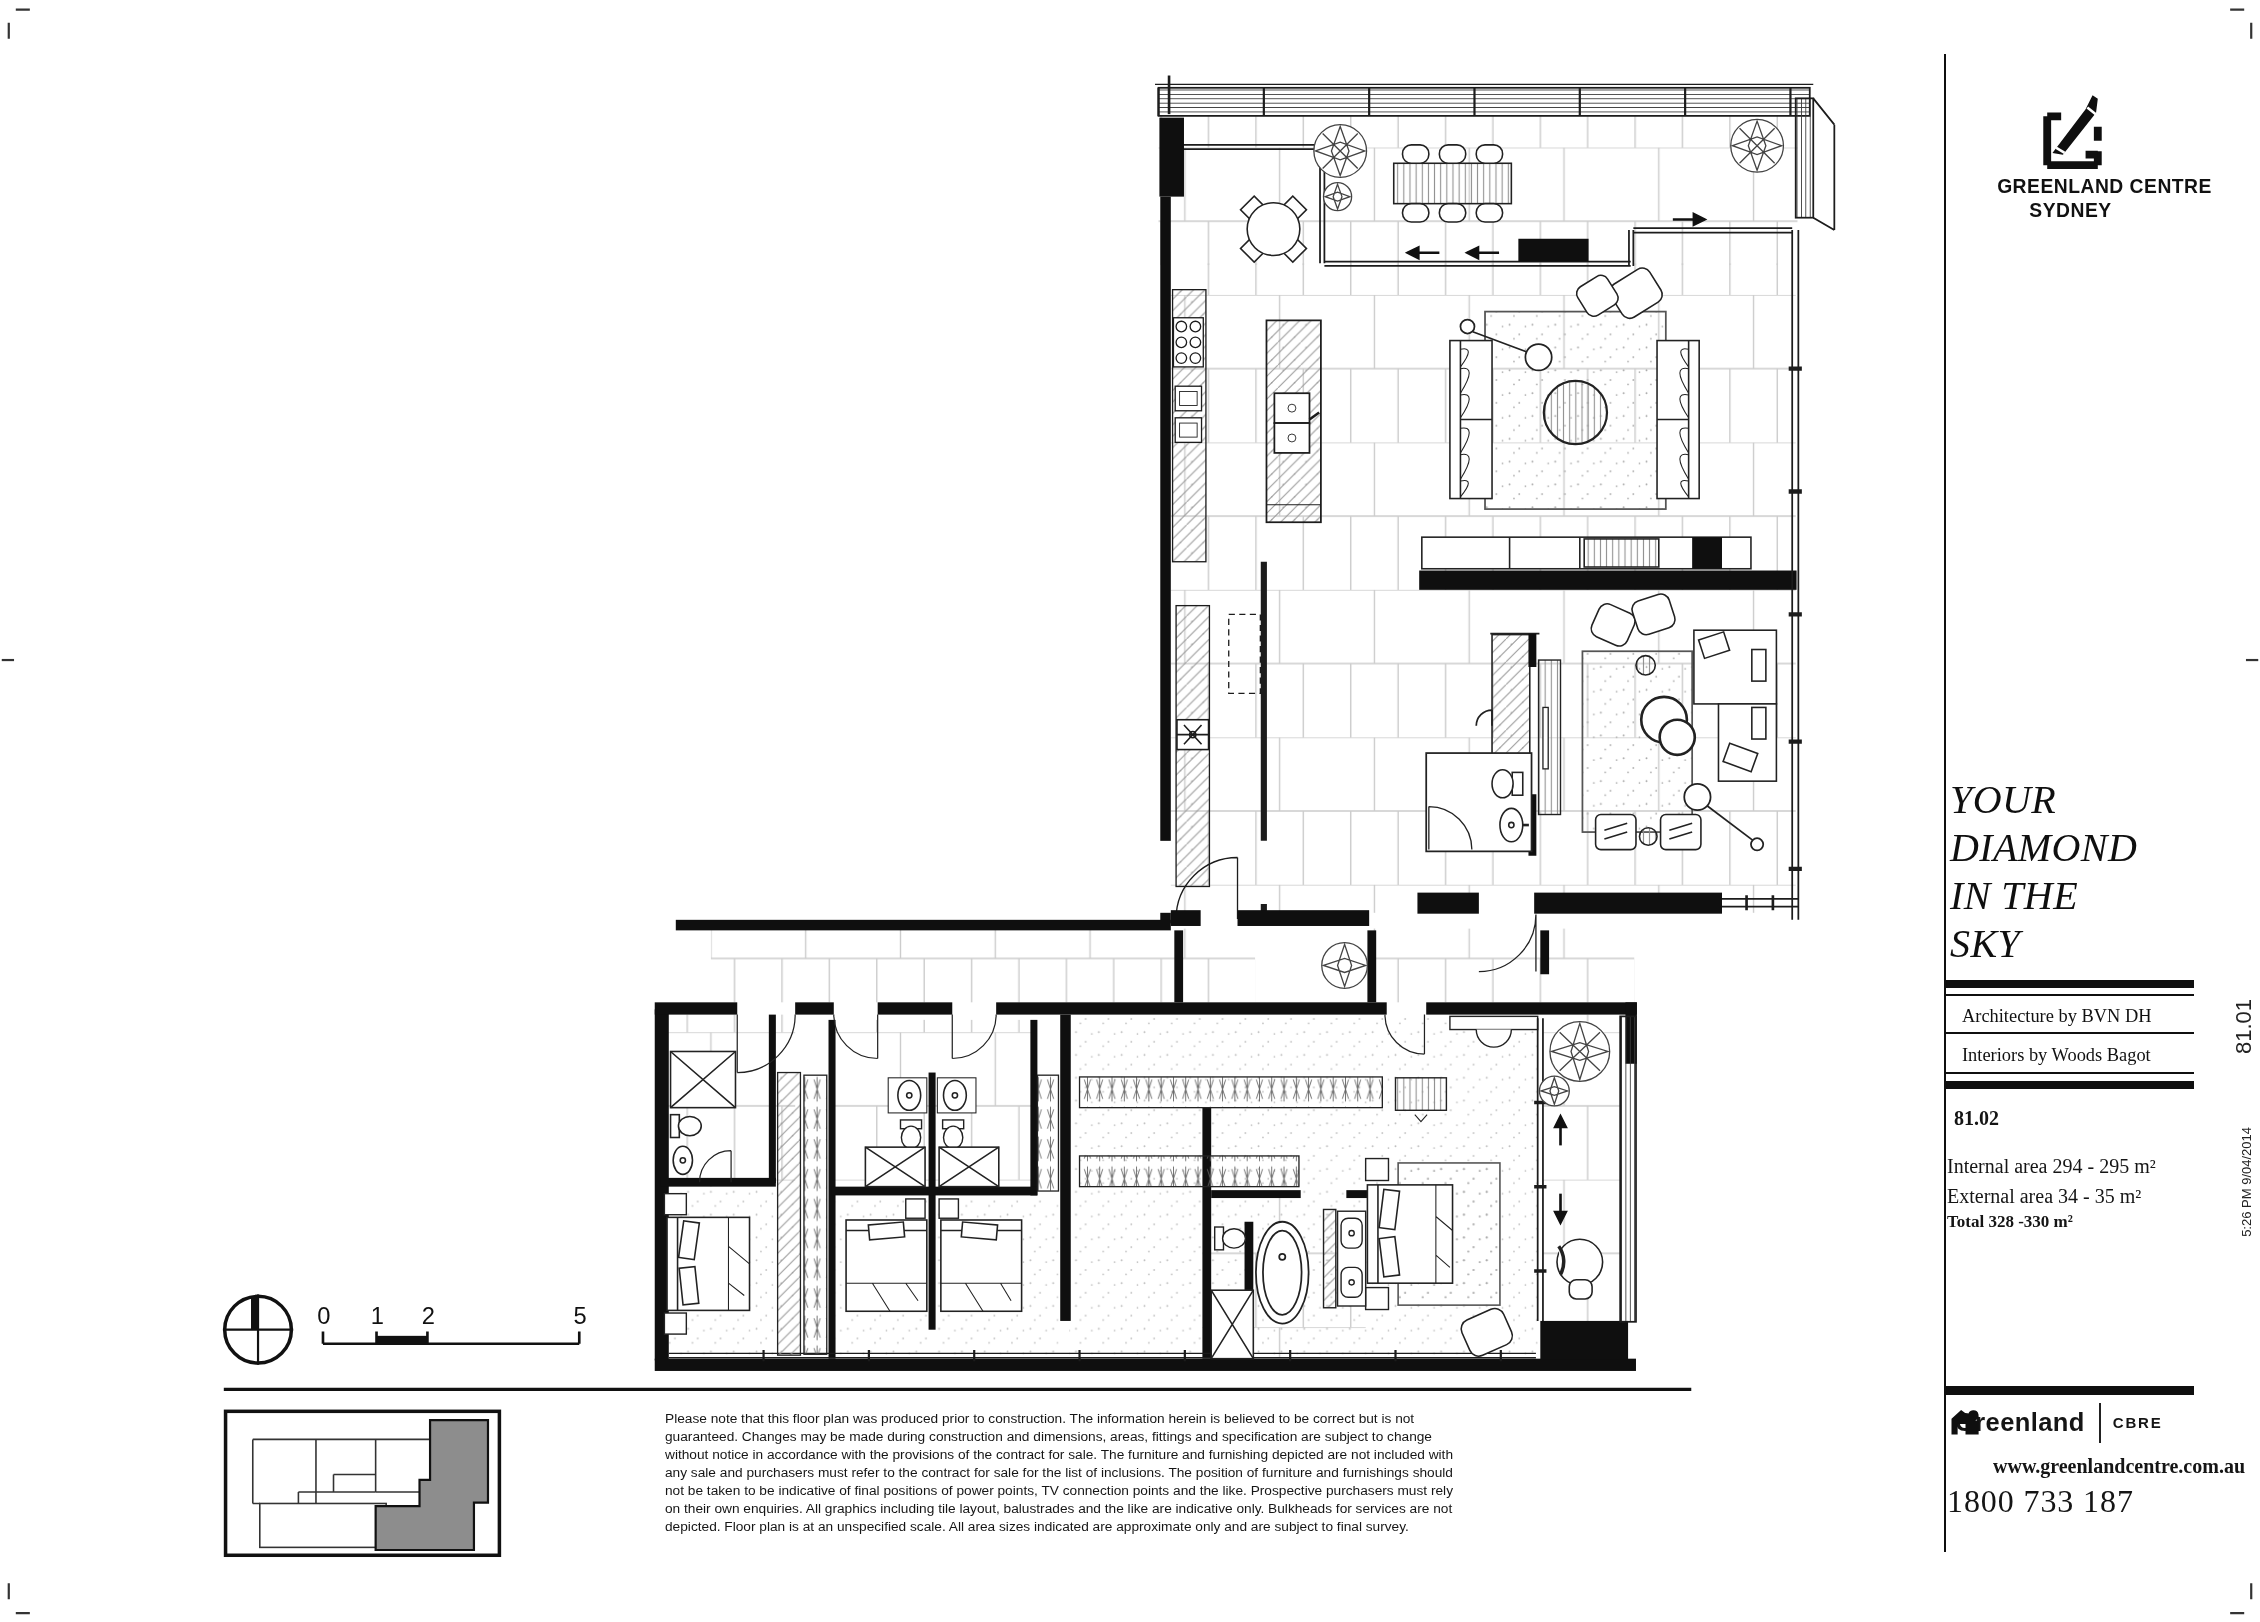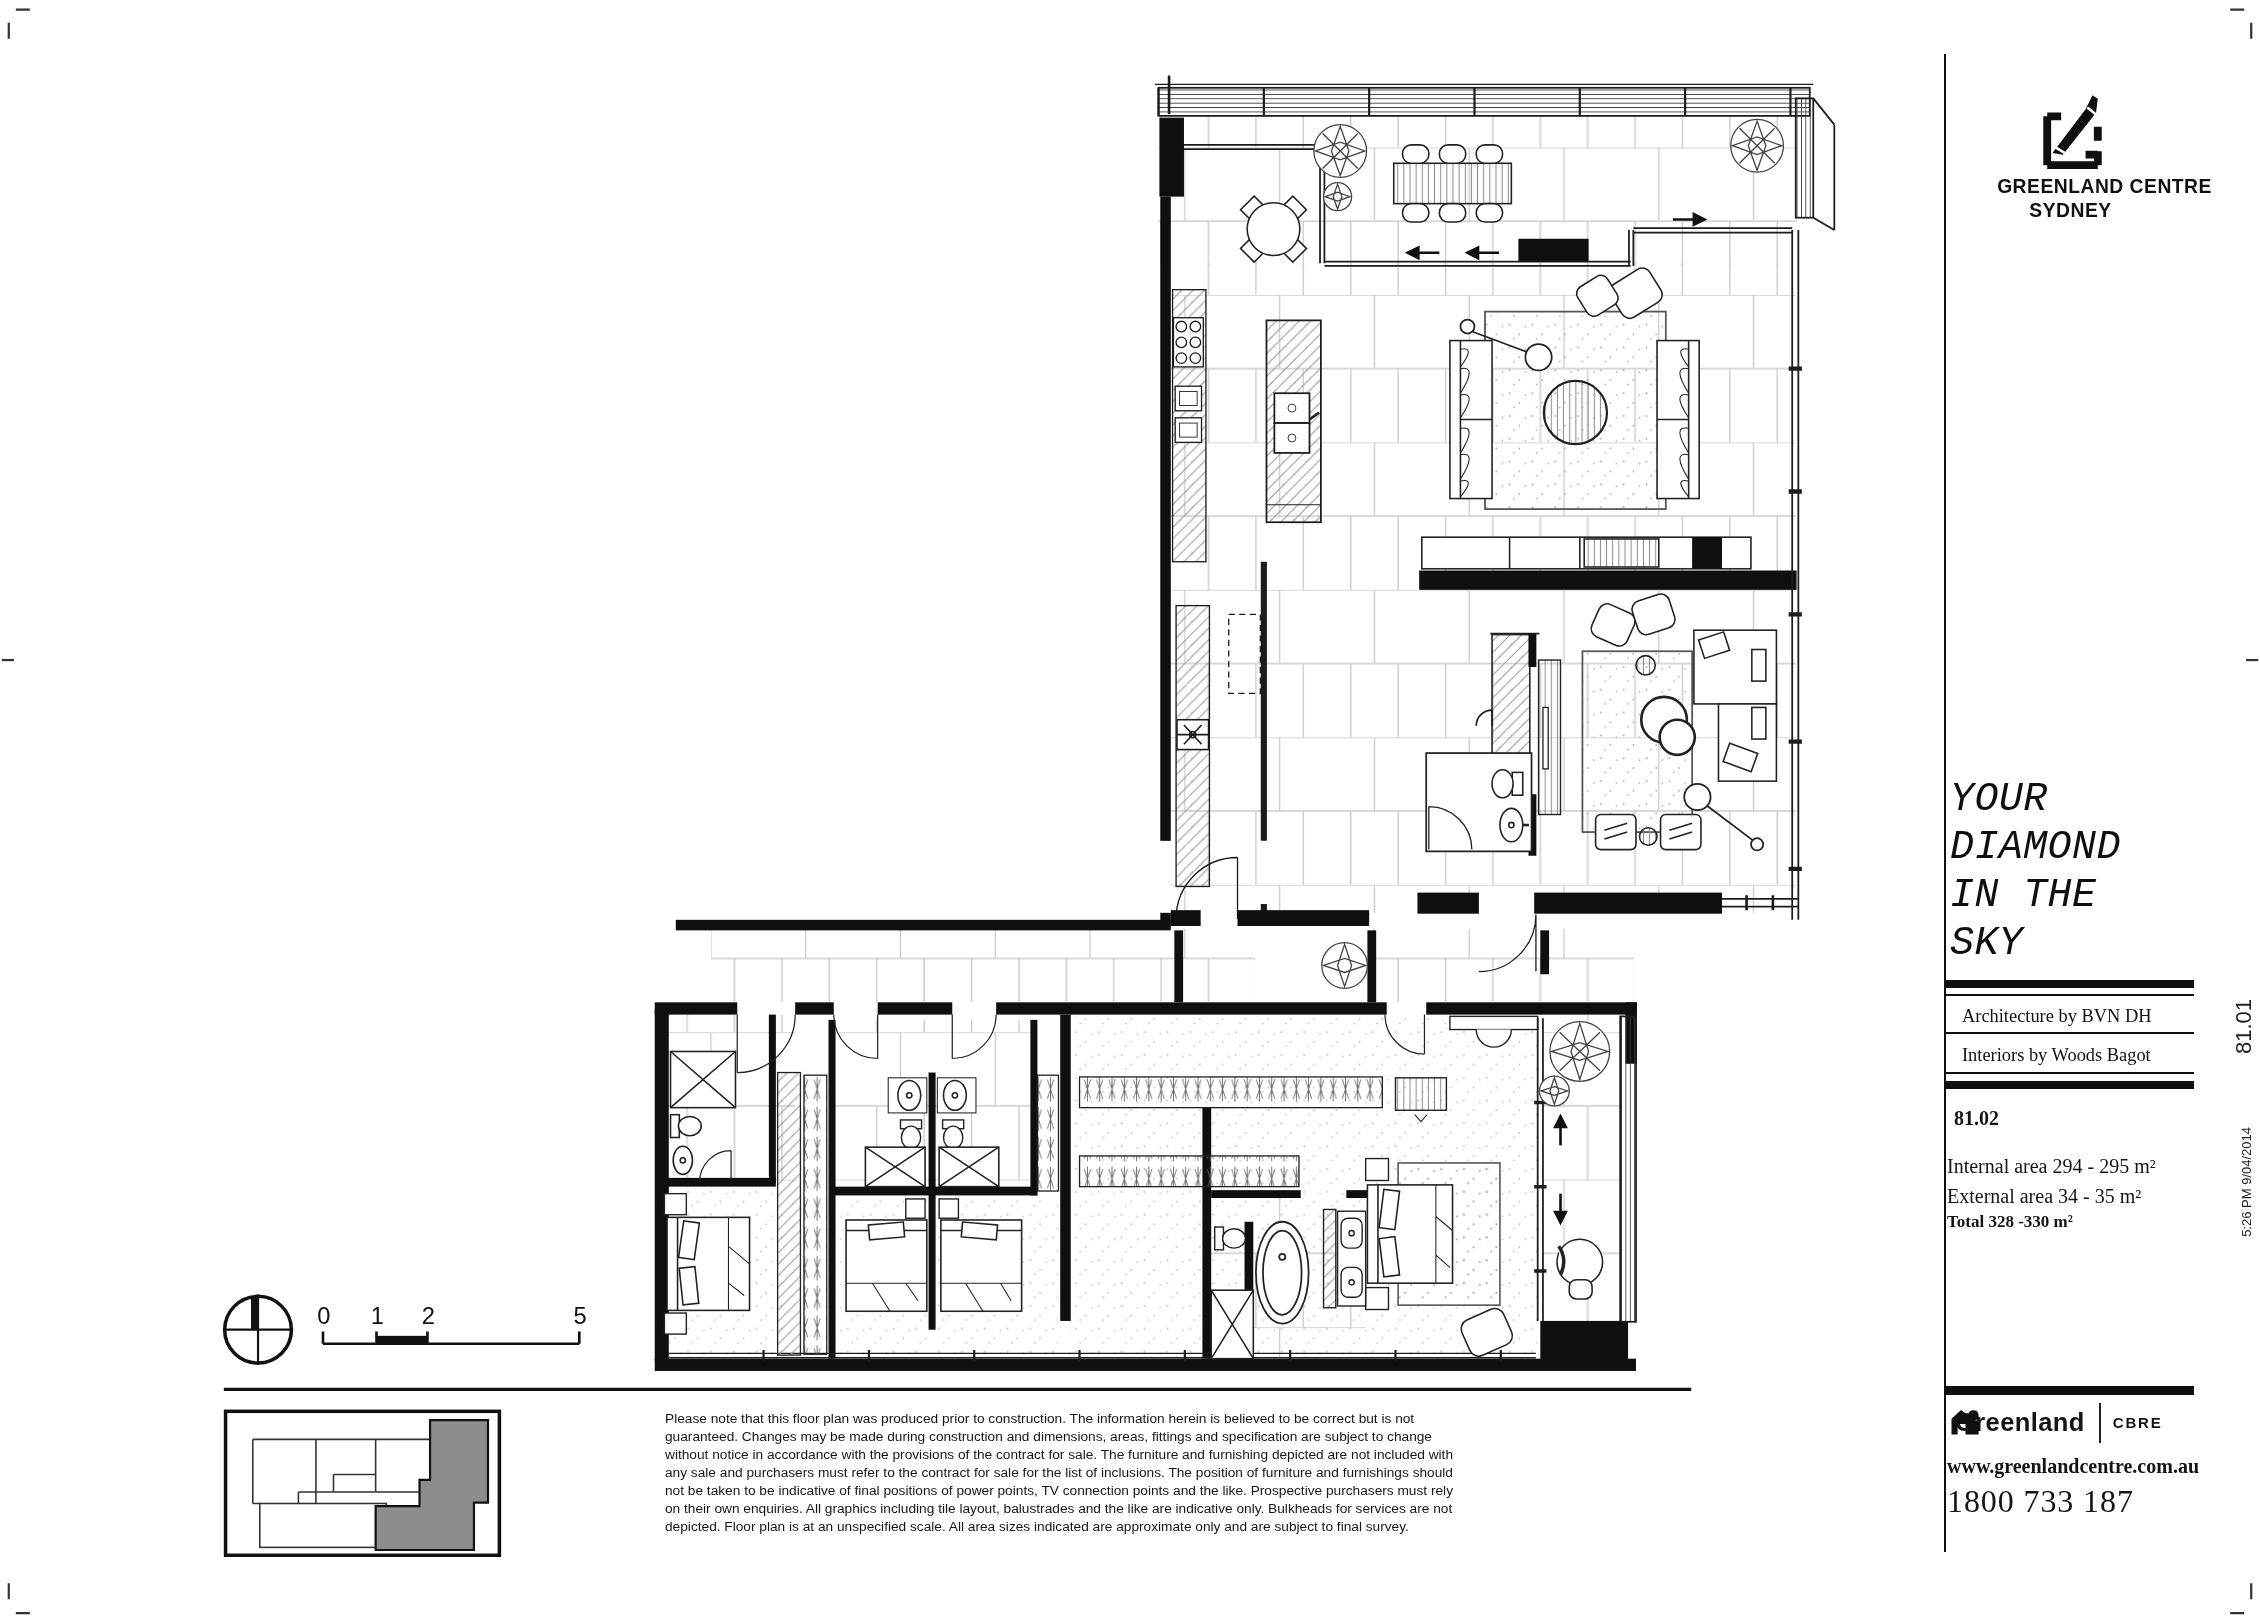--- a/index.html
+++ b/index.html
@@ -5,32 +5,32 @@
   html,body{margin:0;padding:0;background:#ffffff;}
   .sheet{position:relative;width:2260px;height:1622px;background:#fff;overflow:hidden;
          font-family:"Liberation Sans",sans-serif;color:#151515;}
   .sheet svg{position:absolute;left:0;top:0;}
   .abs{position:absolute;}
   
   .brand{left:1945px;width:251px;text-align:center;font-weight:bold;
          font-family:"Liberation Sans",sans-serif;letter-spacing:0.5px;color:#111;}
   .brand.l1{top:176px;font-size:19.3px;padding-left:34px;}
   .brand.l2{top:200px;font-size:19.3px;}
-  .tagline{left:1950px;top:776px;font-family:Liberation Mono, monospace;font-style:italic;
+  .tagline{left:1950px;top:776px;font-family:Liberation Serif, serif;font-style:italic;
            font-size:40px;line-height:48px;color:#0f0f0f;letter-spacing:0.4px;}
   .rule{left:1945px;width:249px;background:#0f0f0f;}
   .credit{left:1948px;width:246px;font-family:"Liberation Serif",serif;font-size:18.4px;color:#111;margin-left:14px;}
   .unitno{left:1954px;top:1107px;font-family:Liberation Serif, serif;font-weight:bold;font-size:20px;}
   .area{left:1947px;font-family:"Liberation Serif",serif;font-size:20px;}
   .area.total{font-weight:bold;font-size:17px;}
   .lockup{left:1948px;top:1403px;height:39px;display:flex;align-items:center;}
   .lockup .gl{font-family:"Liberation Sans",sans-serif;font-weight:bold;font-size:25.5px;letter-spacing:0.4px;margin-left:7px;}
   .lockup .sep{width:1.8px;height:40px;background:#222;margin:0 12.3px 0 14px;}
   .lockup .cbre{font-family:"Liberation Sans",sans-serif;font-weight:bold;font-size:15px;letter-spacing:1.8px;}
-  .website{left:1947px;top:1455px;font-family:"Liberation Serif",serif;font-weight:bold;font-size:20px;}
+  .website{left:1947px;top:1455px;font-family:"Liberation Serif",serif;font-weight:bold;font-size:20px;padding-left:46px;}
   .phone{left:1947px;top:1483px;font-family:"Liberation Serif",serif;font-size:32px;letter-spacing:0.9px;}
   .vstamp{writing-mode:vertical-rl;transform:rotate(180deg);color:#222;
           font-family:"Liberation Sans",sans-serif;}
   .stamp-ref{left:2231px;top:999px;font-size:22px;}
   .stamp-time{left:2239px;top:1127px;font-size:13px;}
   .disclaimer{left:665px;top:1410px;font-size:13.7px;line-height:18px;color:#161616;white-space:nowrap;}
   .vdivider{left:1944px;top:54px;width:1.8px;height:1498px;background:#0f0f0f;}
 </style>
 </head>
 <body>

